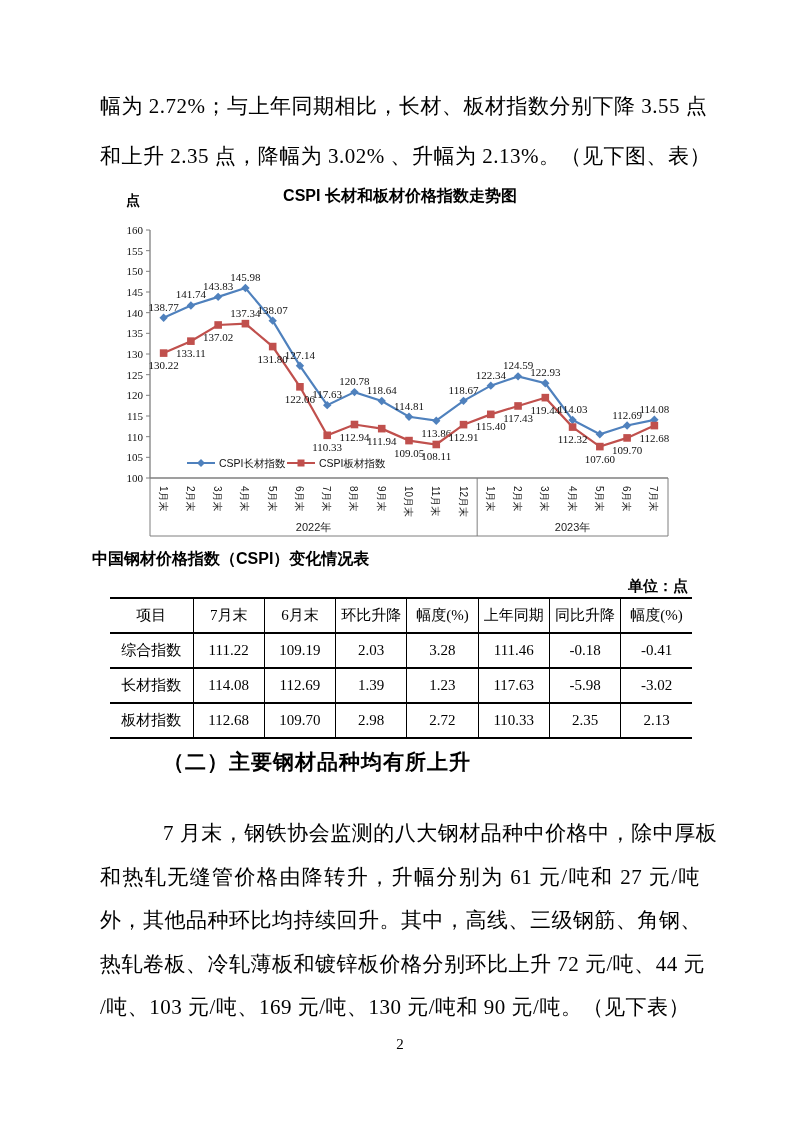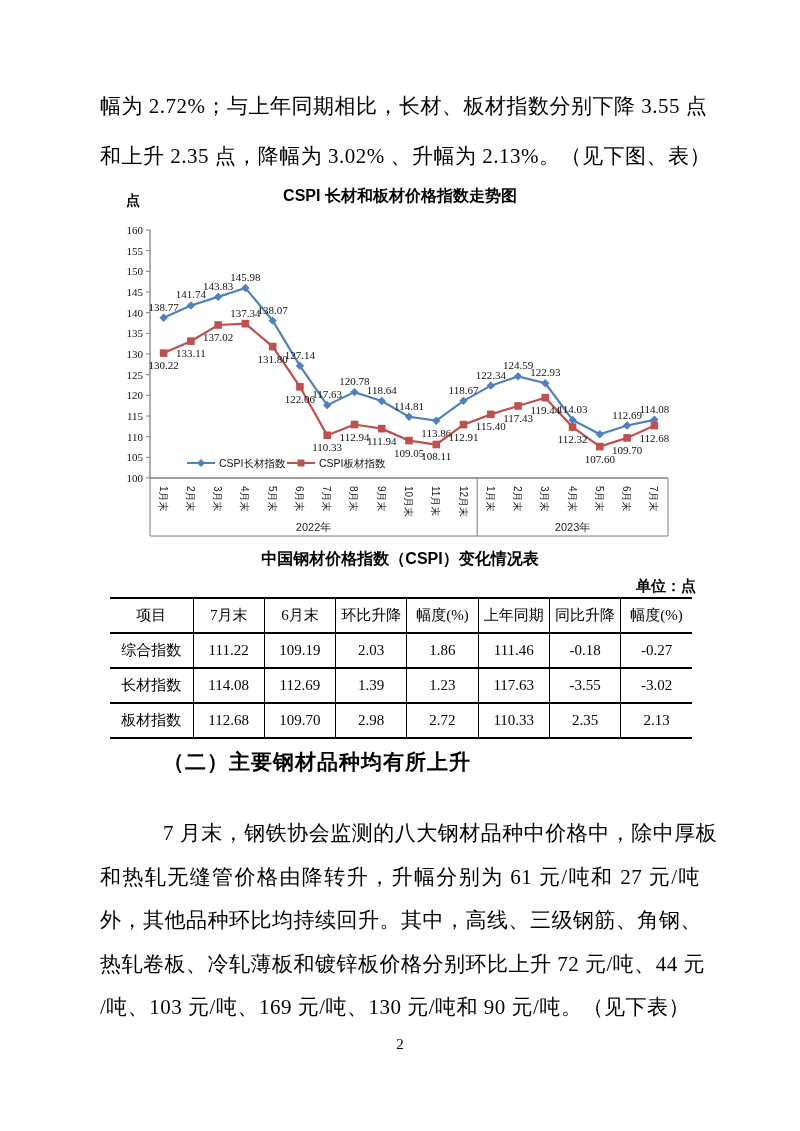--- a/index.html
+++ b/index.html
@@ -6,23 +6,23 @@
   .page{position:relative;width:800px;height:1131px;background:#ffffff;margin:0 auto;
         font-family:"Liberation Serif","DejaVu Serif",serif;color:#000;overflow:hidden;}
   .intro{position:absolute;left:100px;top:81px;width:600px;font-size:21px;letter-spacing:.5px;}
   .intro .line{height:50px;line-height:50px;text-align:justify;text-align-last:justify;white-space:nowrap;}
   .chart-wrap{position:absolute;left:100px;top:185px;width:600px;height:362px;}
   .chart-title{position:absolute;left:0;right:0;top:1px;text-align:center;
         font-family:"Liberation Sans","DejaVu Sans",sans-serif;font-weight:700;font-size:16px;}
   .unit-dian{position:absolute;left:26px;top:7px;font-family:"Liberation Sans","DejaVu Sans",sans-serif;
         font-weight:700;font-size:14px;}
   .chart-svg{position:absolute;left:0;top:0;}
-  .tbl-title{position:absolute;left:100px;top:549px;width:600px;text-align:center;
+  .tbl-title{position:absolute;left:92px;top:549px;width:600px;text-align:left;
         font-family:"Liberation Sans","DejaVu Sans",sans-serif;font-weight:700;font-size:16px;}
-  .tbl-unit{position:absolute;left:104px;top:577px;width:592px;text-align:right;
+  .tbl-unit{position:absolute;left:96px;top:577px;width:592px;text-align:right;
         font-family:Liberation Mono, monospace;font-weight:700;font-size:15px;}
   table.cspi{position:absolute;left:110px;top:597px;width:582px;border-collapse:collapse;table-layout:fixed;}
   table.cspi td{height:33px;text-align:center;vertical-align:middle;font-size:15px;padding:0;
         border:1px solid #000;border-top-width:2px;border-bottom-width:2px;}
   table.cspi td:first-child{border-left:none;}
   table.cspi td:last-child{border-right:none;}
   .sec-head{position:absolute;left:100px;top:748px;width:600px;font-size:21px;font-weight:700;
         padding-left:63px;letter-spacing:1px;}
   .sec-body{position:absolute;left:100px;top:812px;width:600px;font-size:21px;letter-spacing:.5px;}
   .sec-body .line{height:43.5px;line-height:43.5px;text-align:justify;text-align-last:justify;white-space:nowrap;}
@@ -209,33 +209,33 @@
           <td>幅度(%)</td>
           <td>上年同期</td>
           <td>同比升降</td>
           <td>幅度(%)</td>
         </tr>
         <tr>
           <td>综合指数</td>
           <td>111.22</td>
           <td>109.19</td>
           <td>2.03</td>
-          <td>1.86</td>
+          <td>3.28</td>
           <td>111.46</td>
           <td>-0.18</td>
-          <td>-0.27</td>
+          <td>-0.41</td>
         </tr>
         <tr>
           <td>长材指数</td>
           <td>114.08</td>
           <td>112.69</td>
           <td>1.39</td>
           <td>1.23</td>
           <td>117.63</td>
-          <td>-3.55</td>
+          <td>-5.98</td>
           <td>-3.02</td>
         </tr>
         <tr>
           <td>板材指数</td>
           <td>112.68</td>
           <td>109.70</td>
           <td>2.98</td>
           <td>2.72</td>
           <td>110.33</td>
           <td>2.35</td>

